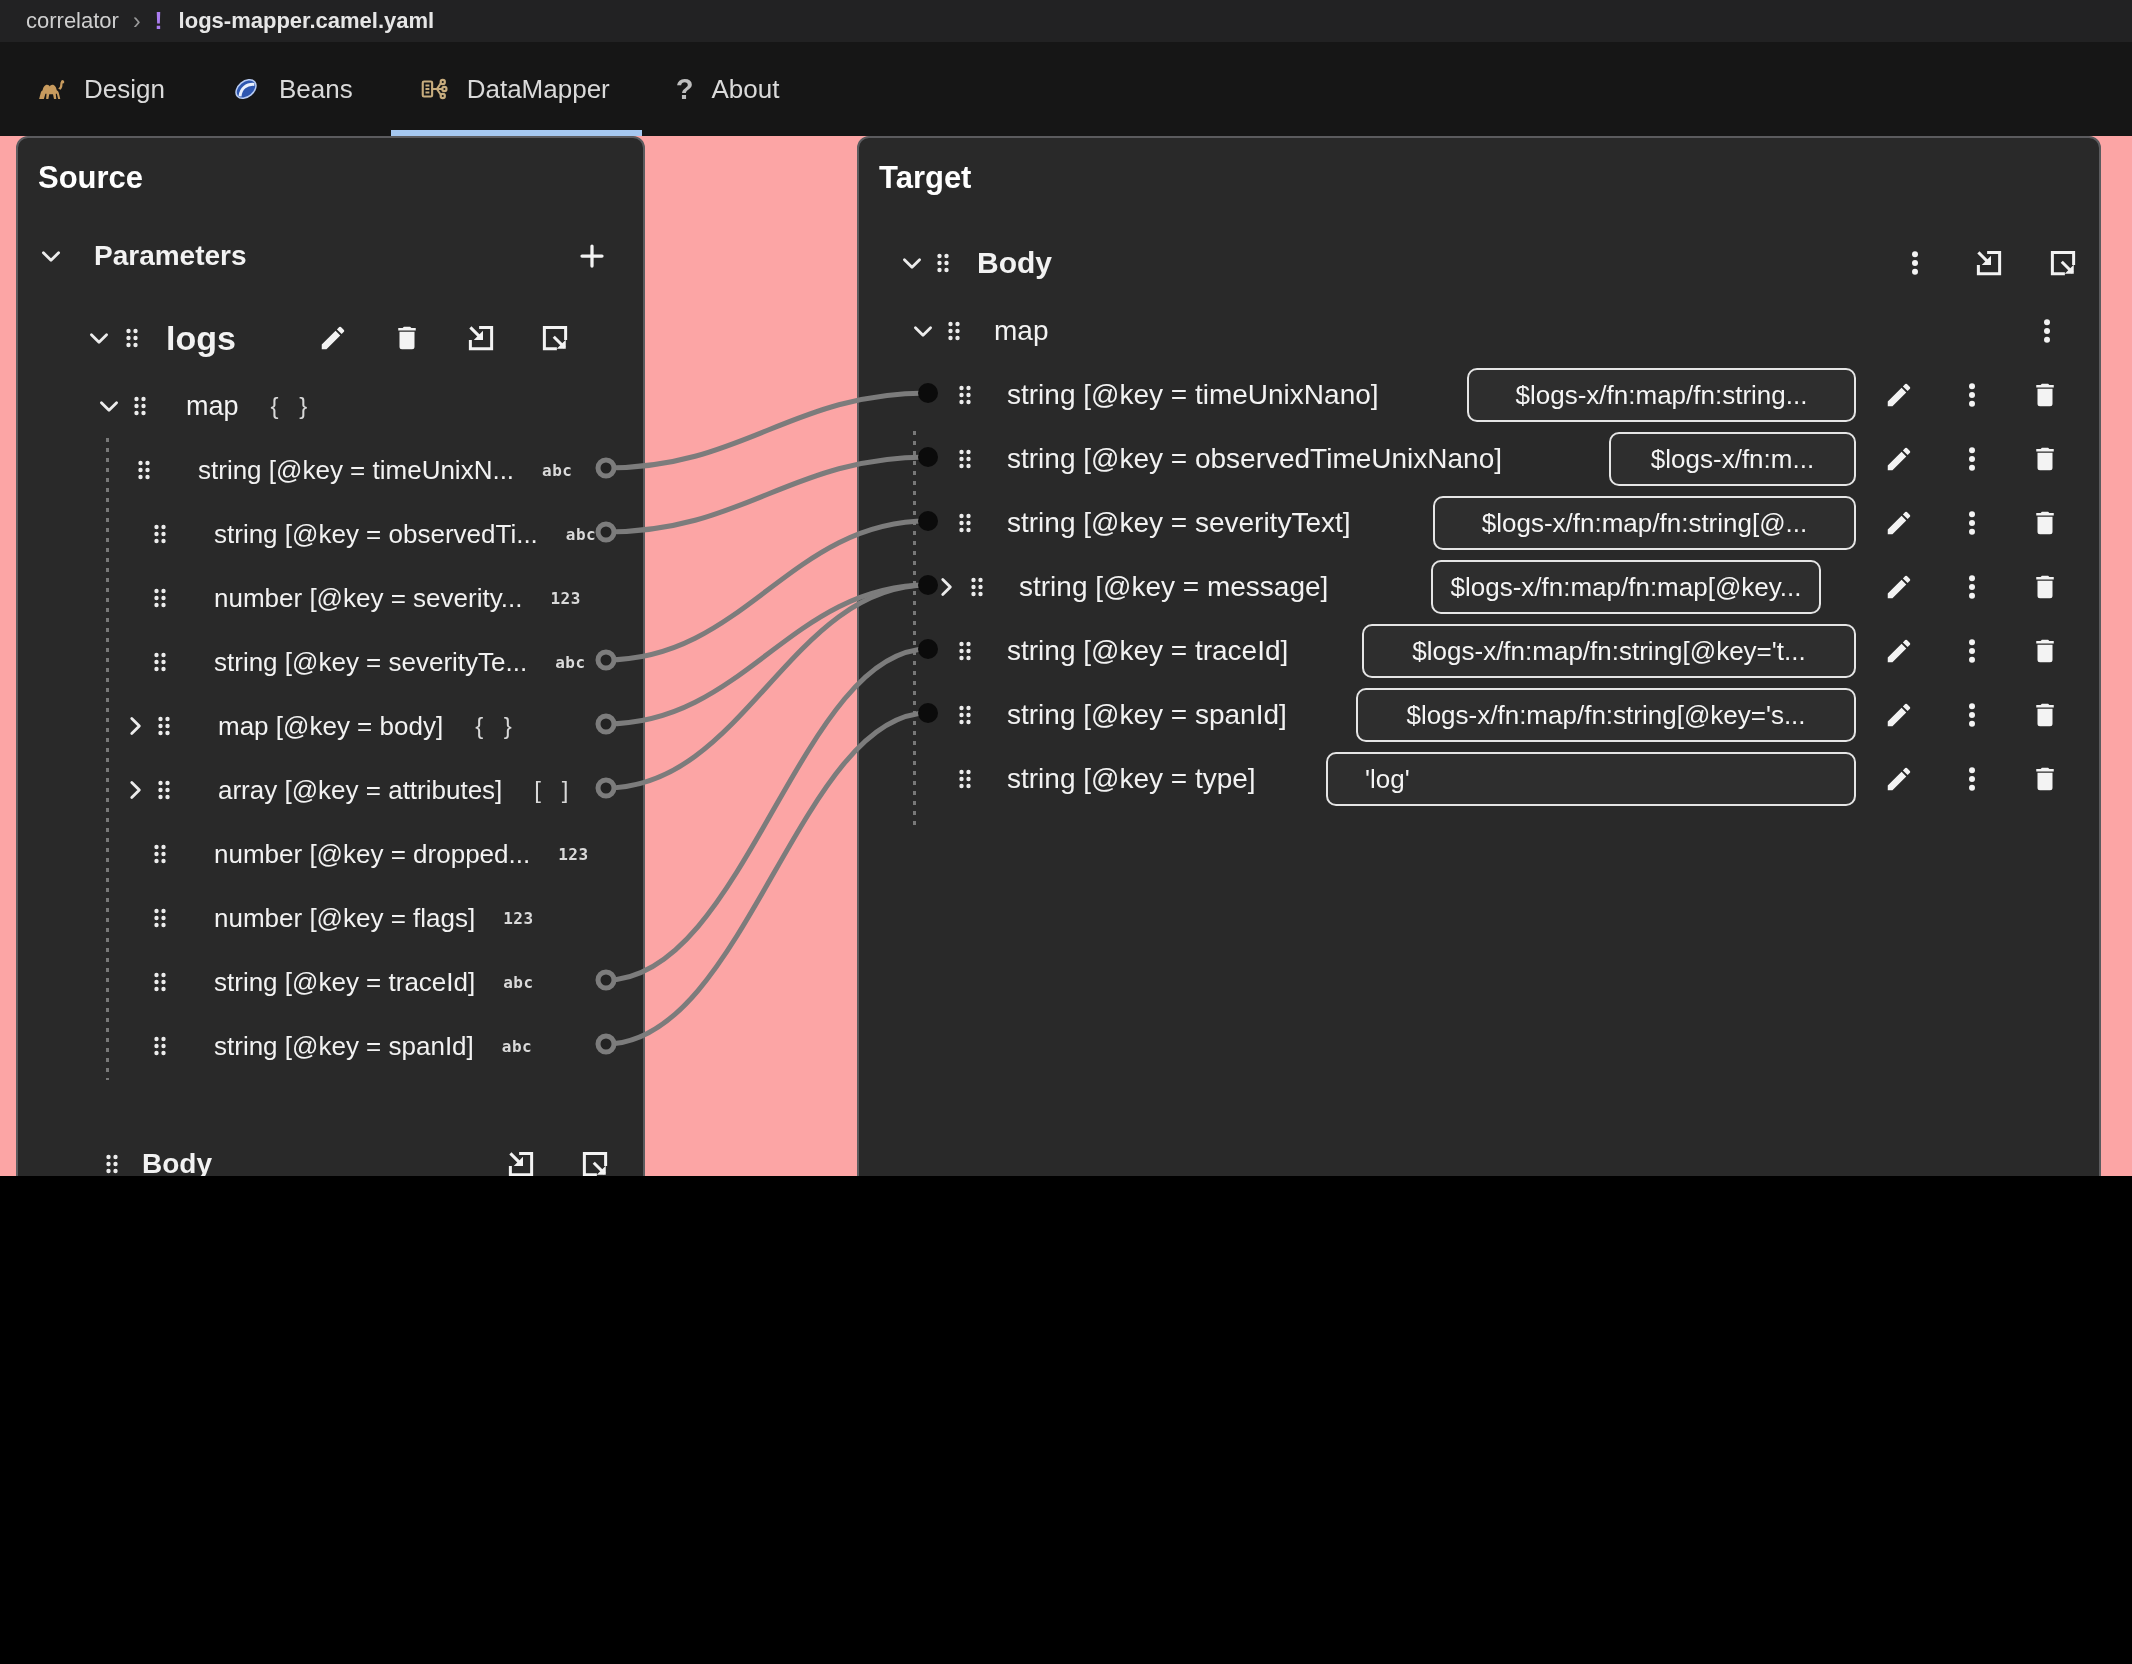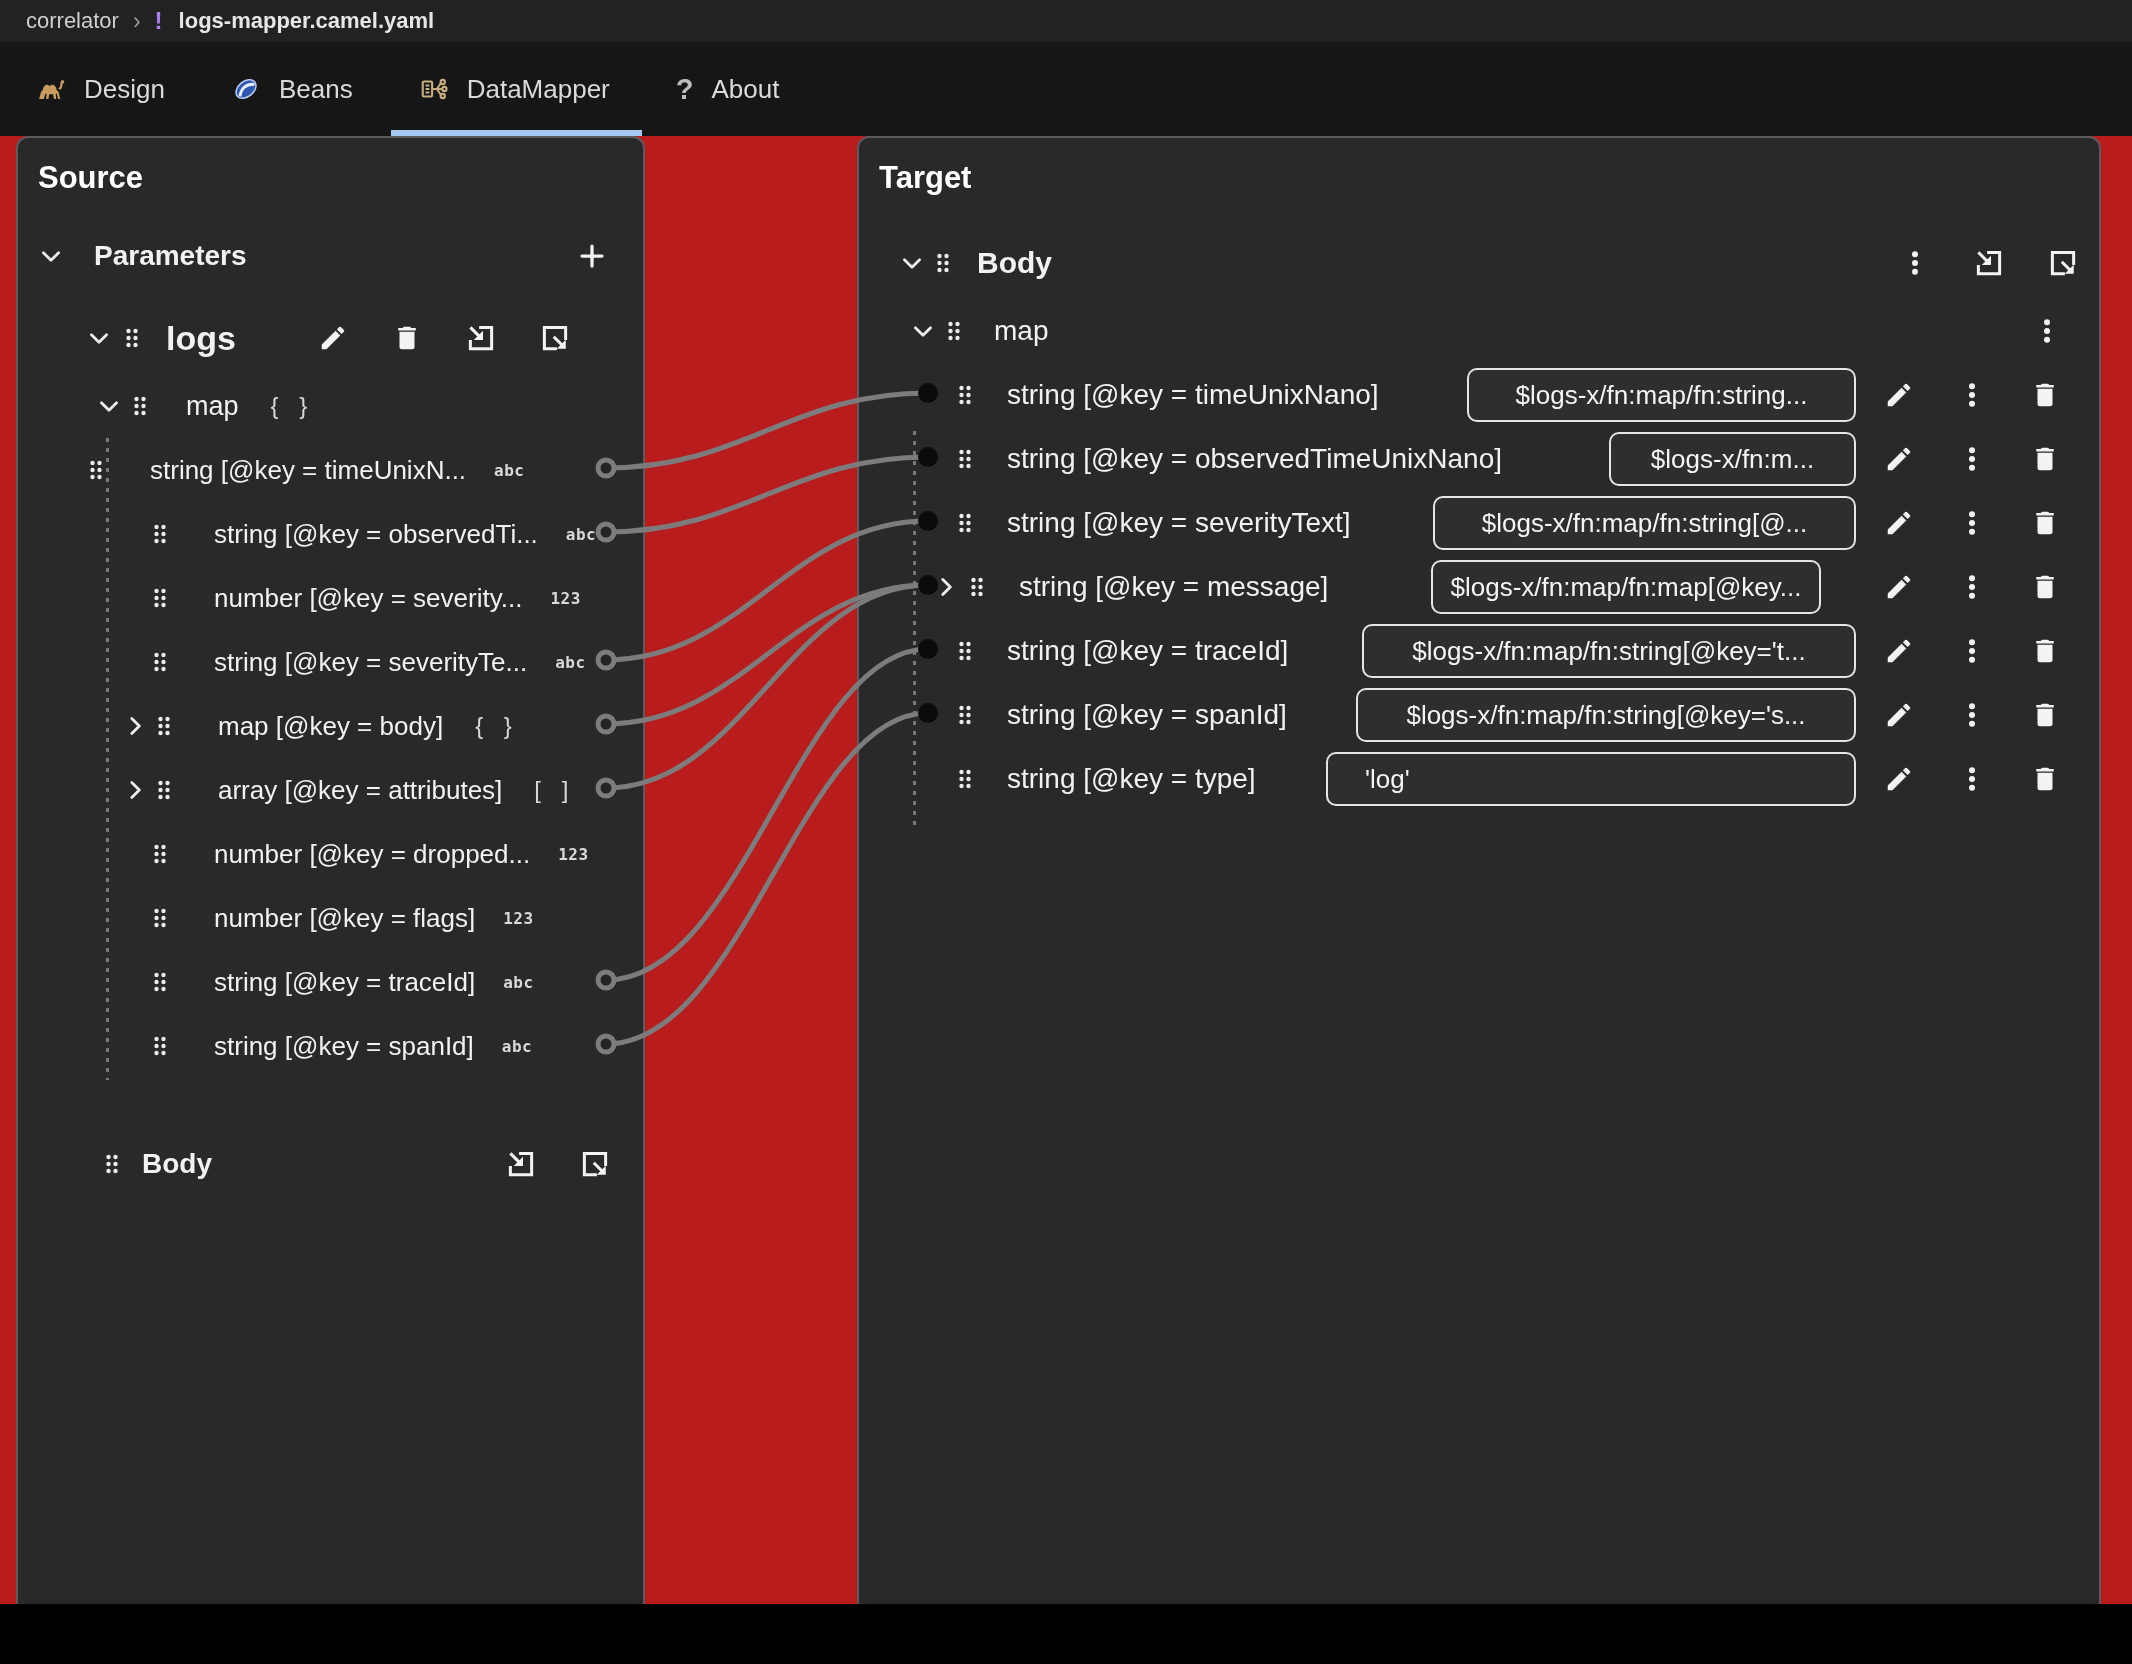--- a/index.html
+++ b/index.html
@@ -1,16 +1,16 @@
 <!DOCTYPE html>
 <html><head>
 <meta charset="utf-8">
 <style>
   html,body{margin:0;padding:0;background:#000;}
-  .app{position:relative;width:2132px;height:1604px;background:#b91c1c;overflow:hidden;
+  .app{position:relative;width:2132px;height:1176px;background:#fca5a5;overflow:hidden;
        font-family:"Liberation Sans",sans-serif;color:#f2f2f2;}
   .top-artifact{position:absolute;left:683px;top:0;width:582px;height:7px;background:#a9a9a9;}
   
   .crumbbar{position:absolute;left:0;top:0;width:100%;height:42px;background:#222223;
             display:flex;align-items:center;padding-left:26px;box-sizing:border-box;}
   .crumb{font-size:22px;color:#cfcfcf;cursor:pointer;}
   .crumb-sep{color:#9a9a9a;font-size:23px;margin:0 14px;}
   .crumb-alert{color:#ab7df0;font-weight:700;font-size:24px;margin-right:16px;}
   .crumb-file{color:#e6e6e6;font-weight:600;font-size:22px;}
   
@@ -200,21 +200,21 @@
         </svg>
       <svg class="grip" style="margin-left:8px;">
           <use href="#i-grip"></use>
         </svg>
       <span class="nlabel" style="margin-left:36px;font-size:27px;">map</span>
       <span class="brace">{ }</span>
     </div>
 
     <div class="guide" style="left:88px;top:300px;height:642px;"></div>
 
-    <div class="row" style="top:300px;padding-left:68px;">
+    <div class="row" style="top:300px;padding-left:116px;">
       <svg class="grip" style="margin-left:0;">
           <use href="#i-grip"></use>
         </svg>
       <span class="nlabel">string [@key = timeUnixN...</span>
       <span class="badge">abc</span>
     </div>
     <div class="row" style="top:364px;padding-left:132px;">
       <svg class="grip" style="margin-left:0;">
           <use href="#i-grip"></use>
         </svg>

